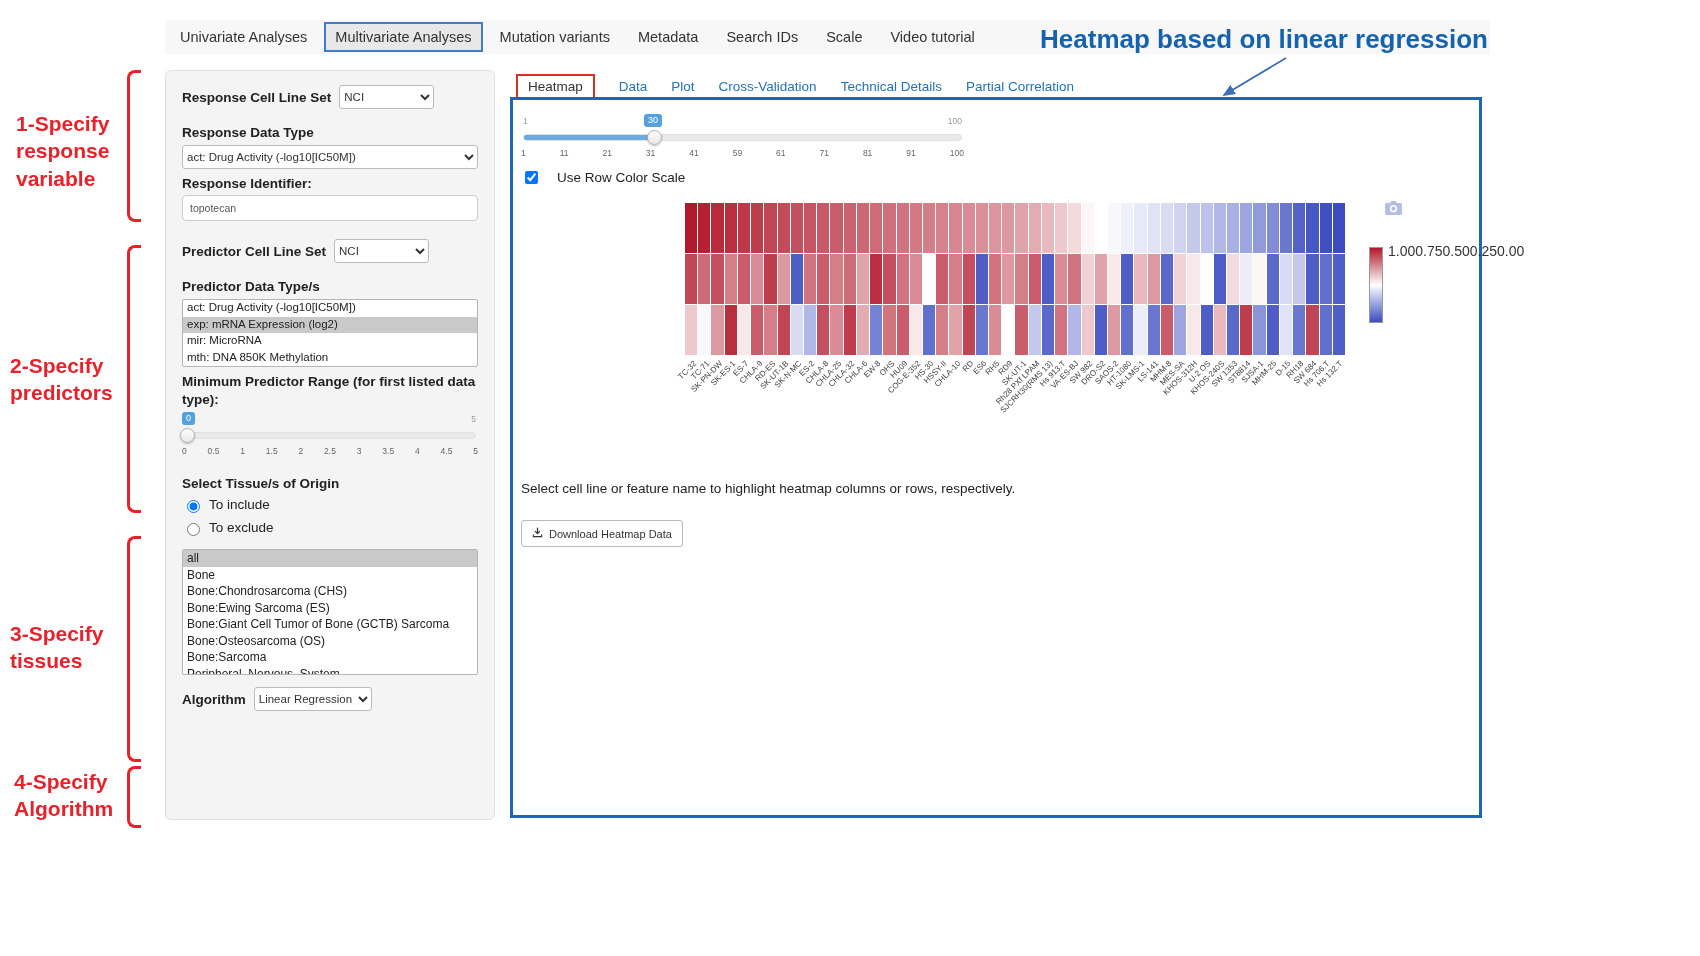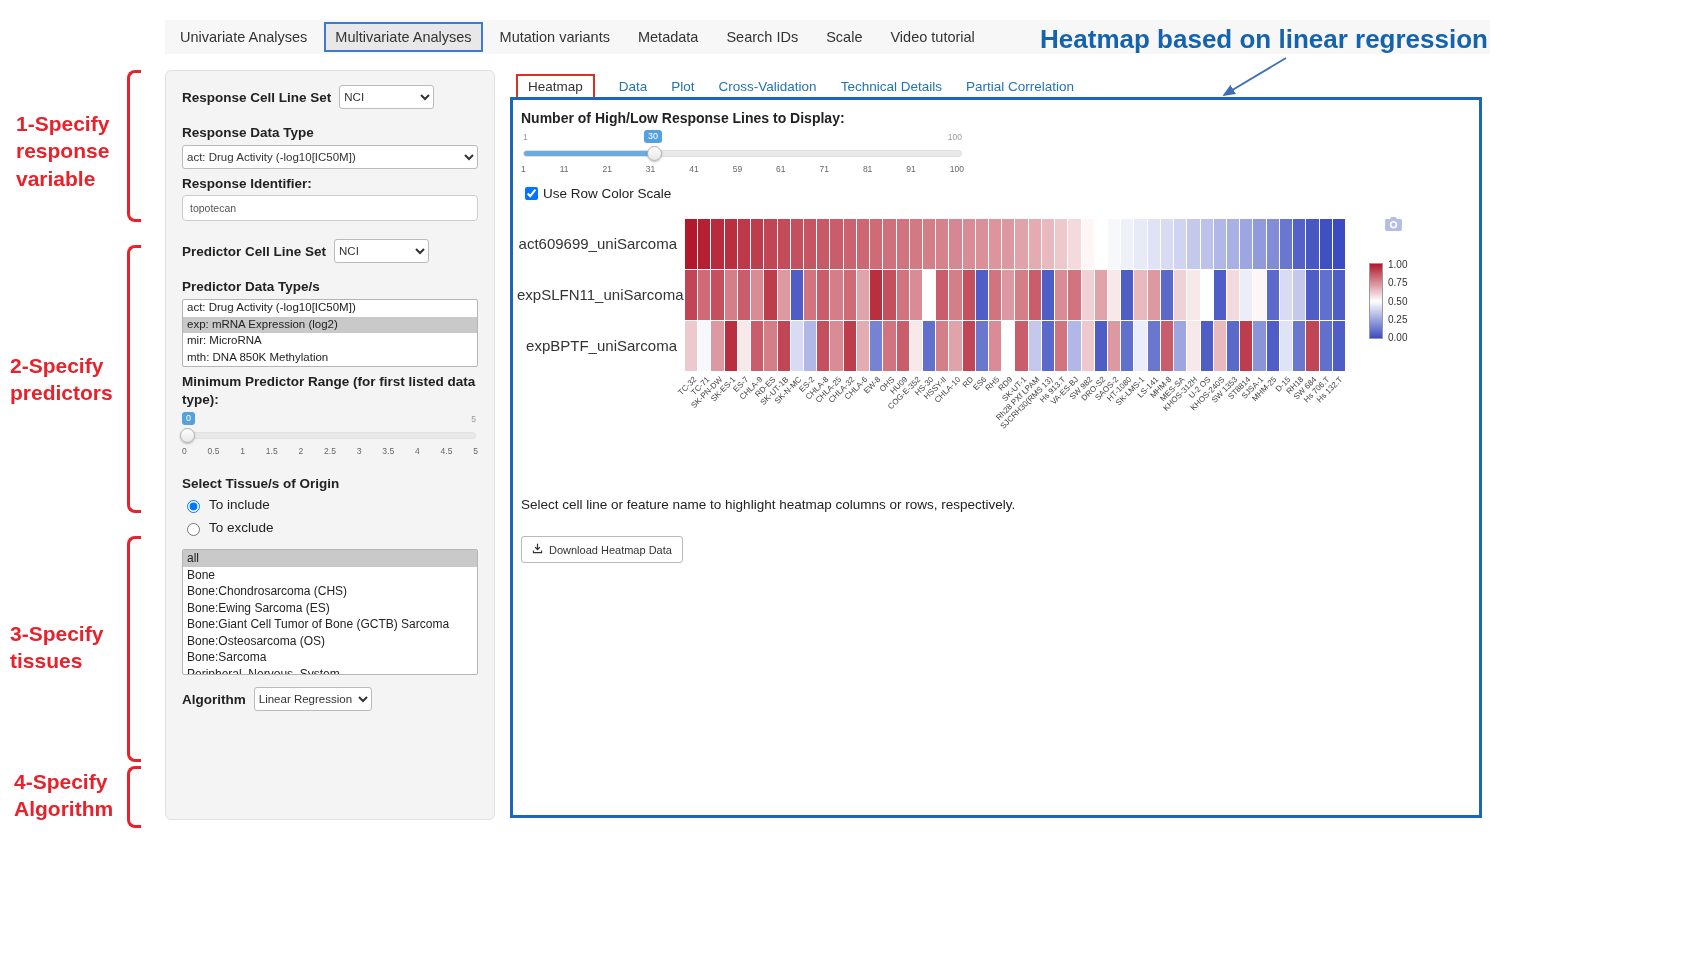--- a/index.html
+++ b/index.html
@@ -99,37 +99,37 @@
   .panel-tab { color:#2273b8; cursor:pointer; white-space:nowrap; }
   .panel-tab.active { color:#333; border:2px solid #d93025; padding:3px 10px; background:#fff; }
 
   .main-panel {
     position:absolute; left:510px; top:97px; width:972px; height:721px;
     border:3px solid #1b67b6; background:#fff; padding:10px 8px;
   }
   .bold-label { font-weight:bold; font-size:14px; color:#222; }
   .slider-main { width:443px; }
 
-  .checkbox-row { display:flex; align-items:center; gap:2px; margin-top:8px; font-size:13.5px; }
+  .checkbox-row { display:flex; align-items:center; gap:16px; margin-top:8px; font-size:13.5px; }
 
   
   .hm-wrap { position:relative; margin-left:164px; margin-top:16px; width:660px; height:250px; }
   .hm-row { display:flex; gap:1px; height:50px; margin-bottom:1px; }
   .hm-cell { flex:1 1 auto; }
   .hm-ylabels { position:absolute; left:-168px; top:0; width:160px; }
   .hm-ylabel { height:51px; line-height:50px; text-align:right; font-size:15px; color:#333; white-space:nowrap; }
   .hm-xlabels { position:absolute; left:0; top:156px; width:660px; height:94px; }
   .hm-xlabel {
     position:absolute; top:0; width:150px; text-align:right; font-size:8px; color:#444;
     transform:rotate(-45deg); transform-origin:100% 0; white-space:nowrap;
   }
   .hm-legend { position:absolute; left:684px; top:44px; width:14px; height:76px; border:1px solid #999; }
   .hm-legend-ticks {
-    position:absolute; left:703px; top:40px; height:84px; display:flex; flex-direction:column;
-    justify-content:space-between; font-size:10px; color:#333;
+    position:absolute; left:703px; top:40px; height:84px; display:flex; flex-direction:row;
+    justify-content:space-between; font-size:14px; color:#333;
   }
   .camera { position:absolute; left:700px; top:-2px; cursor:pointer; }
 
   .hint-text { margin-top:28px; font-size:13.5px; color:#222; }
   .download-btn {
     margin-top:24px; display:inline-flex; align-items:center; gap:6px;
     border:1px solid #b9b9b9; background:#fff; border-radius:3px; padding:6px 10px;
     font-size:11px; color:#333; cursor:pointer; font-family:"Liberation Sans", sans-serif;
   }
 </style>
@@ -257,21 +257,20 @@
     <div class="panel-tab active">Heatmap</div>
     <div class="panel-tab">Data</div>
     <div class="panel-tab">Plot</div>
     <div class="panel-tab">Cross-Validation</div>
     <div class="panel-tab">Technical Details</div>
     <div class="panel-tab">Partial Correlation</div>
   </div>
 
 <div class="main-panel">
 
-  <div class="bold-label">Number of High/Low Response Lines to Display:</div>
 
   <div class="slider slider-main">
     <span class="sl-minmax" style="left:2px;">1</span>
     <span class="sl-minmax" style="right:2px;">100</span>
     <span class="sl-bubble" style="left:calc(30% - 10px);">30</span>
     <div class="sl-track">
       <div class="sl-fill" style="width:30%;"></div>
     </div>
     <div class="sl-handle" style="left:calc(30% - 7px);"></div>
     <div class="sl-ticks" id="slider1-ticks">
@@ -289,25 +288,20 @@
       </div>
   </div>
 
   <div class="checkbox-row">
     <input type="checkbox" checked="" style="">
     <span>Use Row Color Scale</span>
   </div>
 
   
   <div class="hm-wrap">
-    <div class="hm-ylabels" id="hm-ylabels">
-        <div class="hm-ylabel">act609699_uniSarcoma</div>
-        <div class="hm-ylabel">expSLFN11_uniSarcoma</div>
-        <div class="hm-ylabel">expBPTF_uniSarcoma</div>
-      </div>
     <div id="hm-grid">
         <div class="hm-row">
           <div class="hm-cell" title="act609699_uniSarcoma / TC-32 : 1" style="background: rgb(178, 24, 43);"></div>
           <div class="hm-cell" title="act609699_uniSarcoma / TC-71 : 0.98" style="background: rgb(181, 33, 51);"></div>
           <div class="hm-cell" title="act609699_uniSarcoma / SK-PN-DW : 0.96" style="background: rgb(184, 42, 60);"></div>
           <div class="hm-cell" title="act609699_uniSarcoma / SK-ES-1 : 0.95" style="background: rgb(186, 47, 64);"></div>
           <div class="hm-cell" title="act609699_uniSarcoma / ES-7 : 0.93" style="background: rgb(189, 56, 73);"></div>
           <div class="hm-cell" title="act609699_uniSarcoma / CHLA-9 : 0.92" style="background: rgb(190, 61, 77);"></div>
           <div class="hm-cell" title="act609699_uniSarcoma / RD-ES : 0.9" style="background: rgb(193, 70, 85);"></div>
           <div class="hm-cell" title="act609699_uniSarcoma / SK-UT-1B : 0.89" style="background: rgb(195, 75, 90);"></div>

